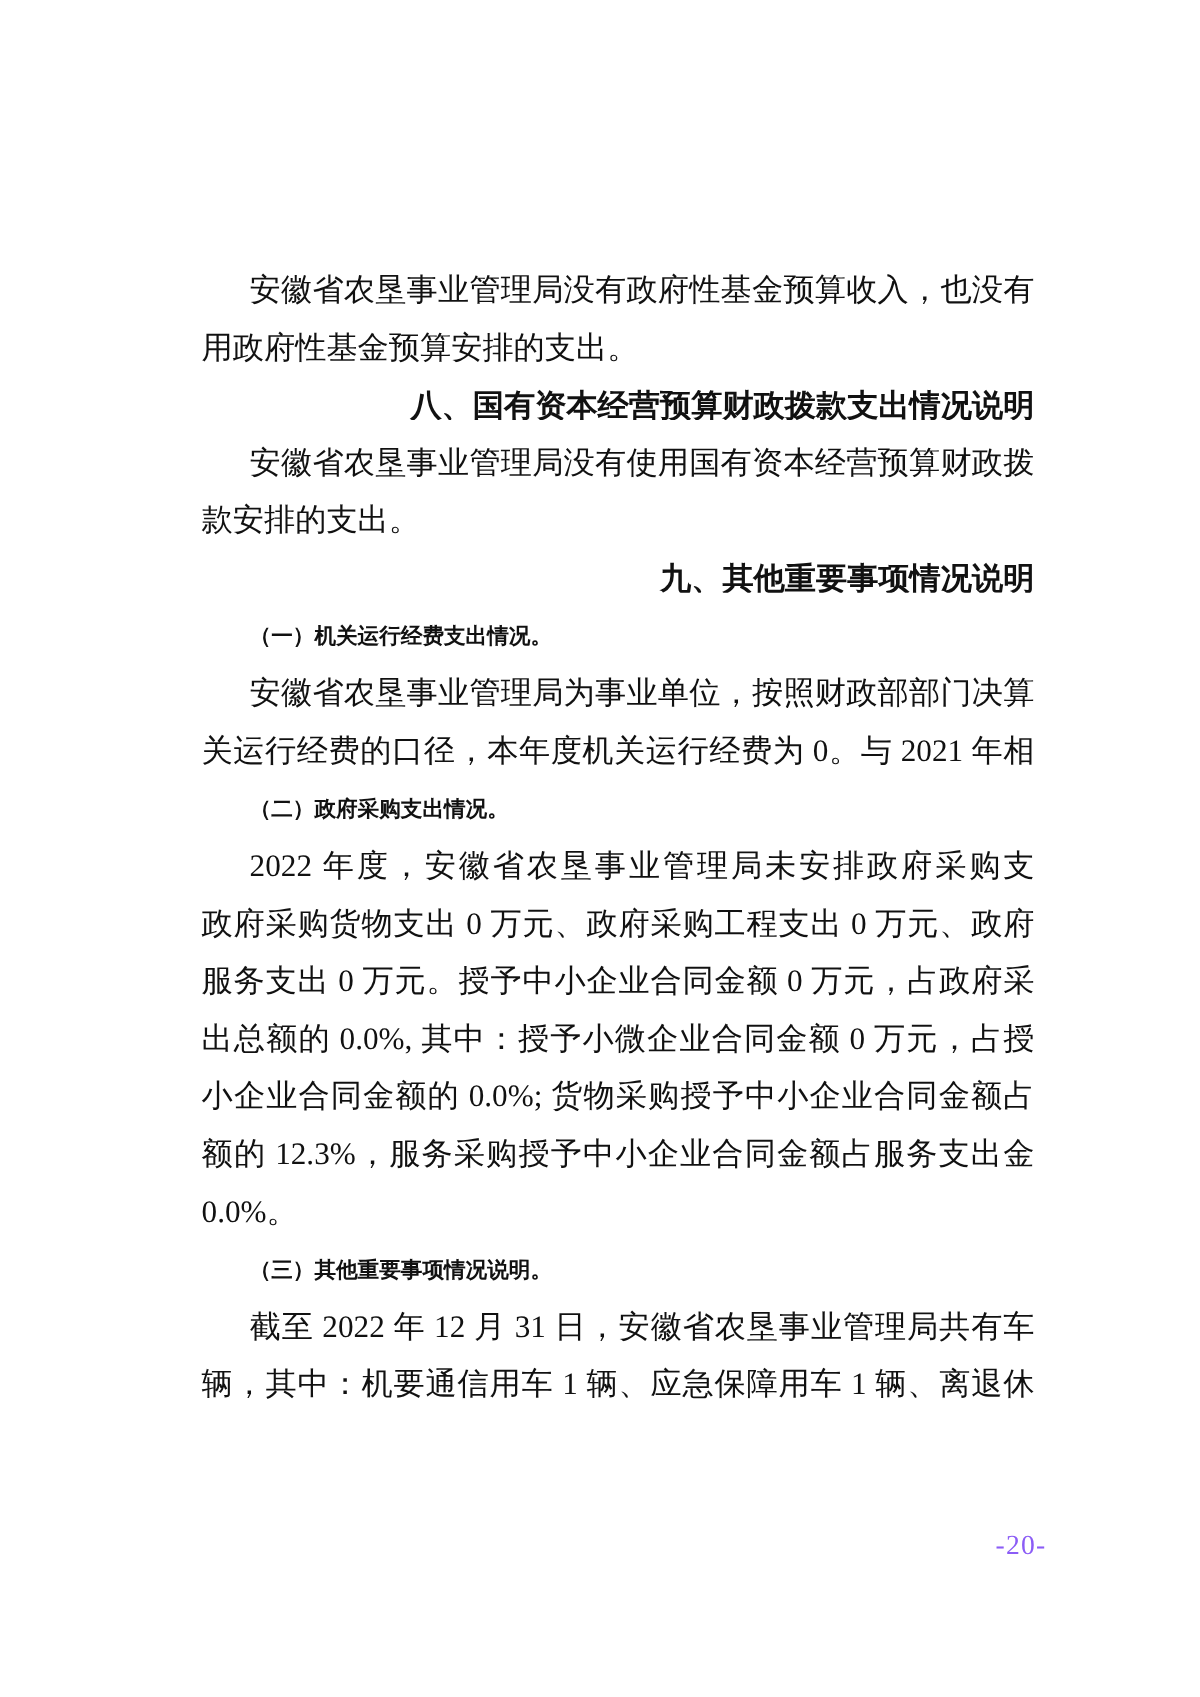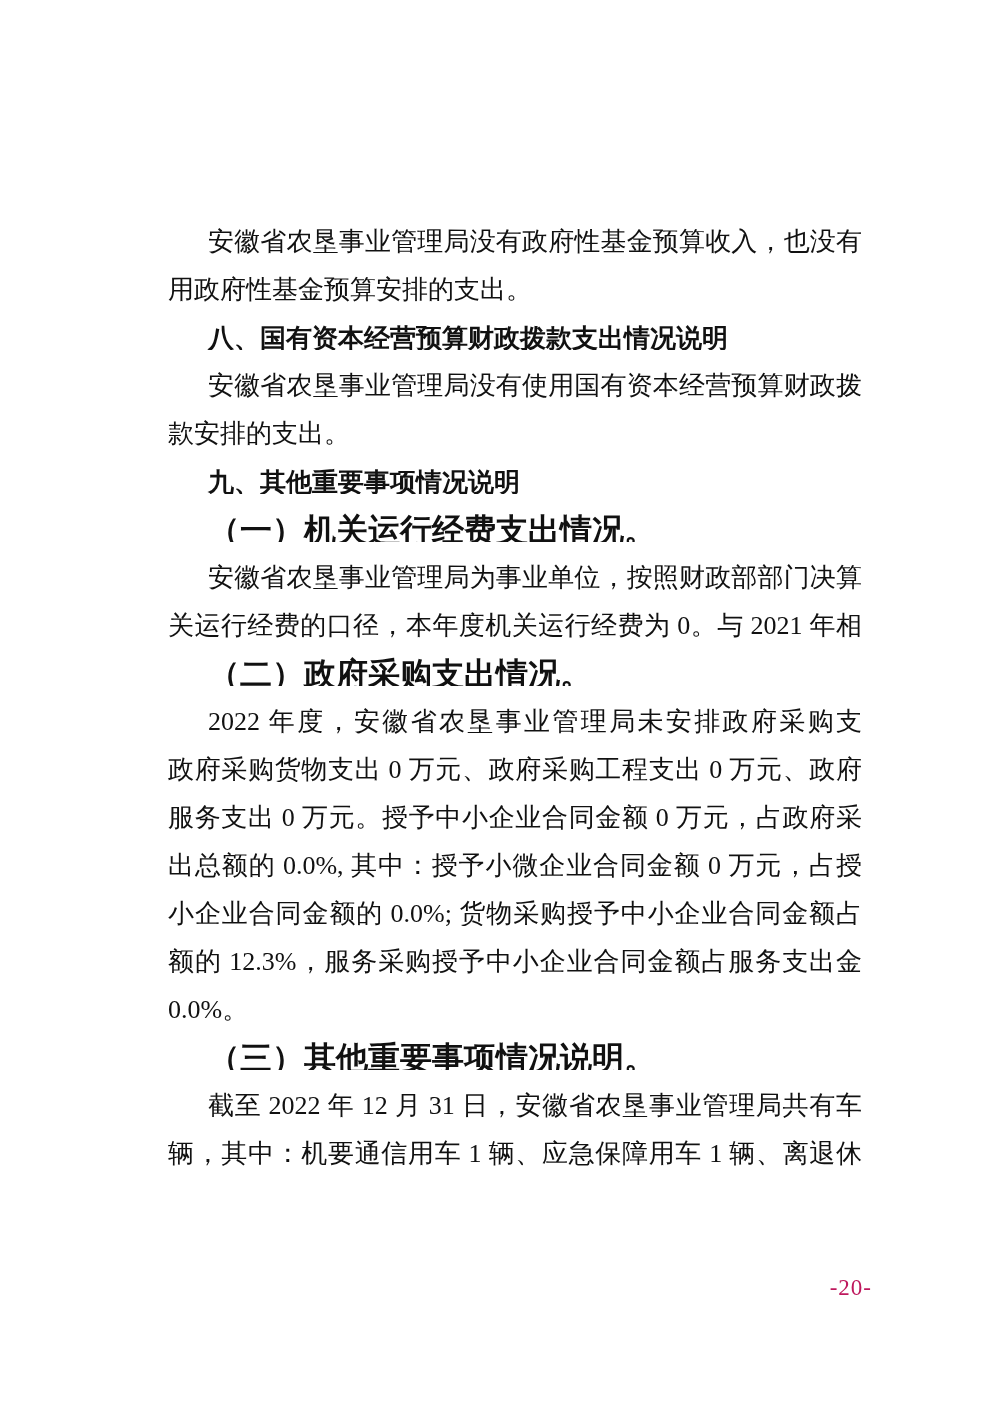--- a/index.html
+++ b/index.html
@@ -41,35 +41,36 @@
     text-align: justify;
     text-align-last: justify;
   }
   .line.indent {
     padding-left: 52px;
   }
   .line.heading {
     font-family: "Liberation Sans", "DejaVu Sans", sans-serif;
     font-weight: 700;
     font-size: 26px;
+    text-align: right;
   }
   .line.subheading {
     font-family: "Liberation Serif", "DejaVu Serif", serif;
     font-weight: 700;
-    font-size: 32px;
+    font-size: 18px;
   }
   .page-number {
     position: absolute;
     top: 1249px;
     right: 128px;
     height: 30px;
     line-height: 30px;
     font-size: 23px;
     font-family: "Liberation Serif", "DejaVu Serif", serif;
-    color: #be185d;
+    color: #8b5cf6;
     letter-spacing: 1px;
   }
 </style>
 </head>
 <body>
 
 <div class="page">
   <div class="textblock">
       <div class="line body indent justify">安徽省农垦事业管理局没有政府性基金预算收入，也没有使</div>
       <div class="line body">用政府性基金预算安排的支出。</div>

